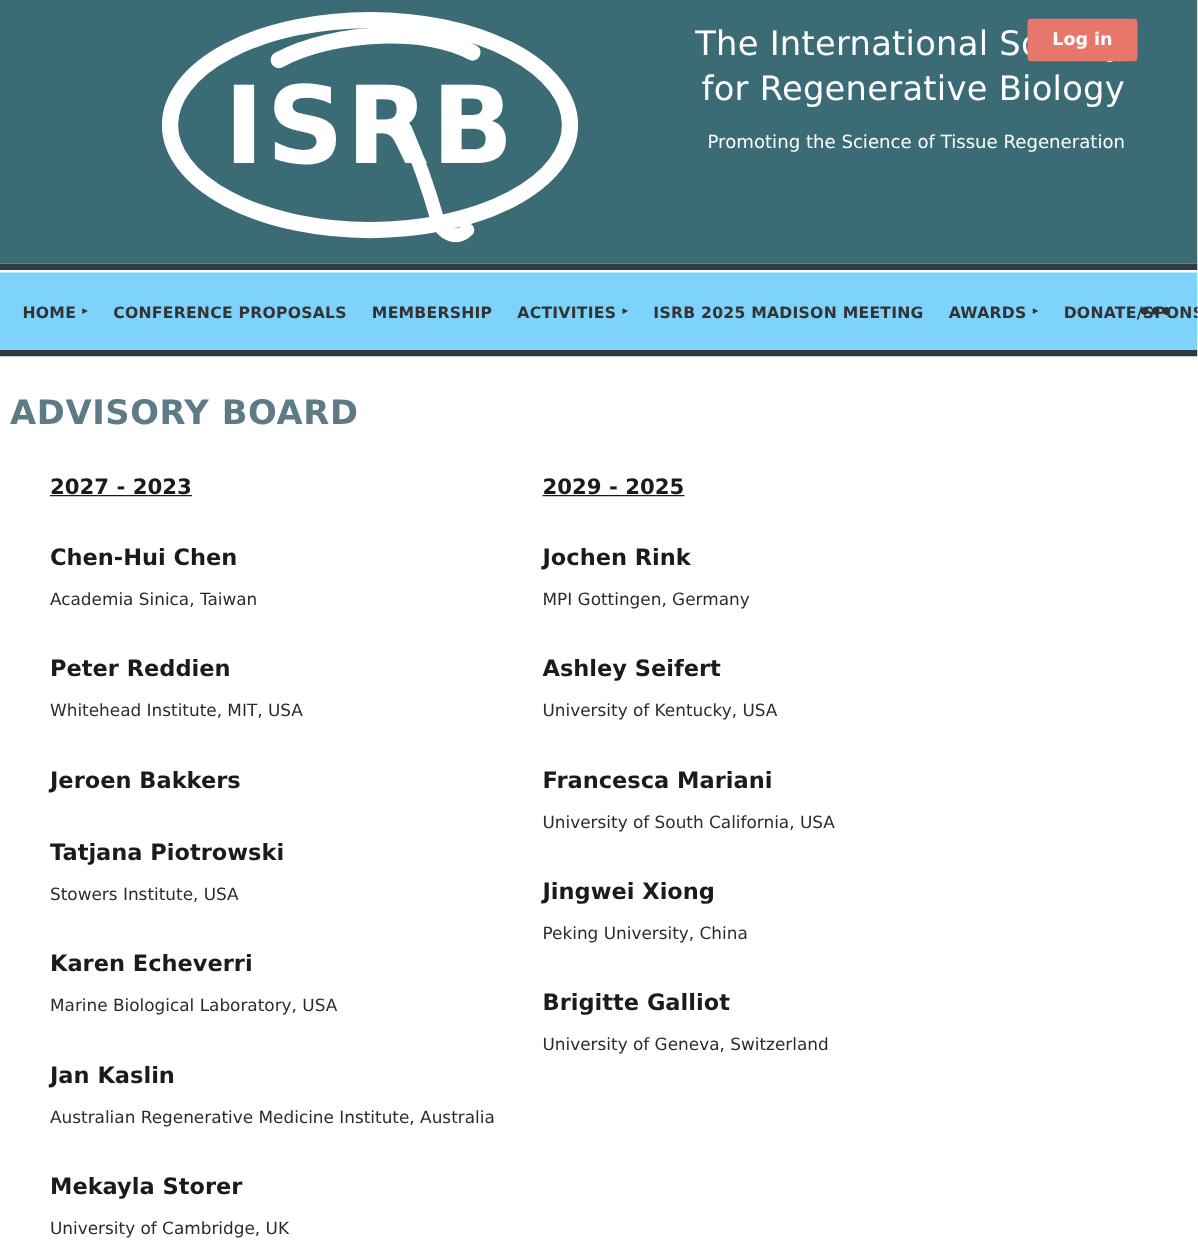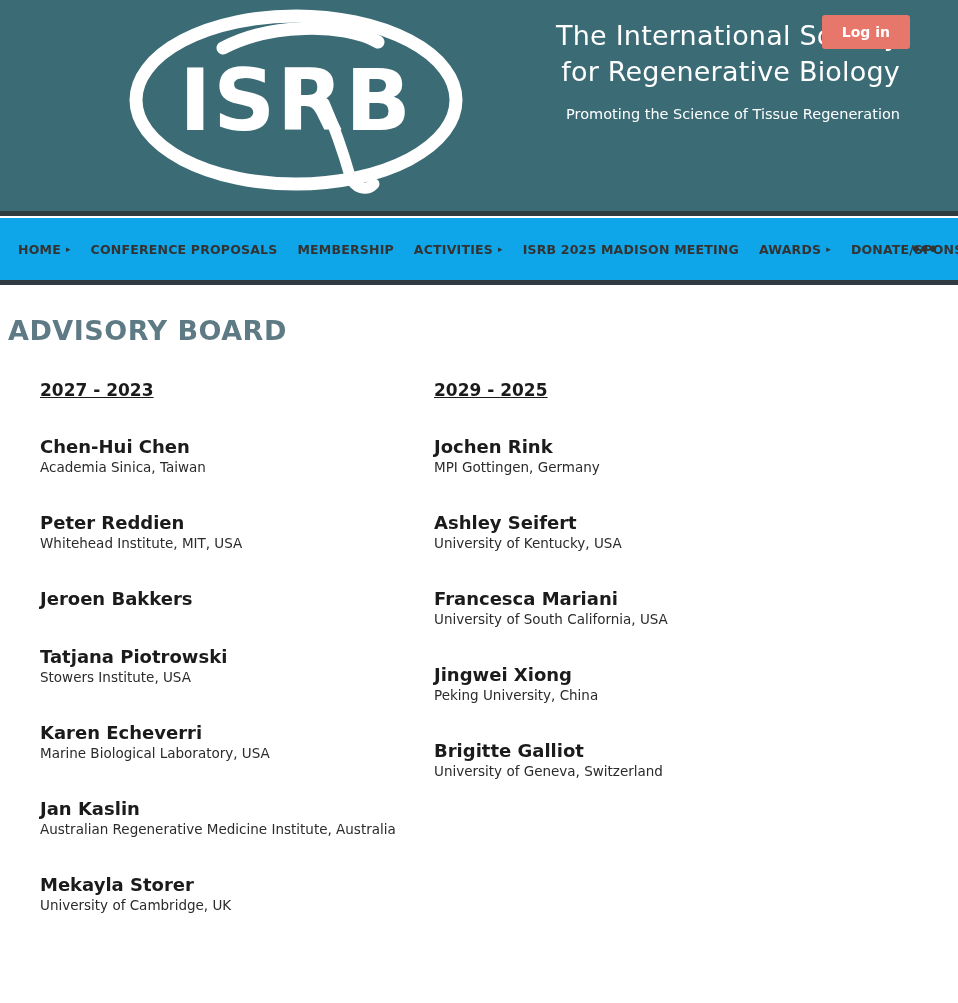--- a/index.html
+++ b/index.html
@@ -68,21 +68,21 @@
   
   .nav-sep-top {
     width: 958px;
     height: 5px;
     background: #2f3b40;
   }
   .nav-gap { height: 2px; background: #ffffff; }
   .nav {
     width: 958px;
     height: 62px;
-    background: #0ea5e9;
+    background: #7dd3fc;
     display: flex;
     align-items: center;
     padding: 0 8px;
     position: relative;
   }
   .nav-item {
     color: #333333;
     font-size: 12.5px;
     font-weight: bold;
     letter-spacing: 0.2px;
@@ -146,20 +146,21 @@
   .member { margin-bottom: 26px; }
   .member-name {
     font-size: 18px;
     font-weight: bold;
     color: #1b1b1b;
     font-family: "DejaVu Sans", sans-serif;
     line-height: 22px;
     margin-top: 36px;
   }
   .member-aff {
+    margin-top: 13px;
     font-size: 13.5px;
     color: #2b2b2b;
     font-family: "DejaVu Sans", sans-serif;
     line-height: 18px;
   }
 </style>
 </head>
 <body>
 
 <div class="header">

